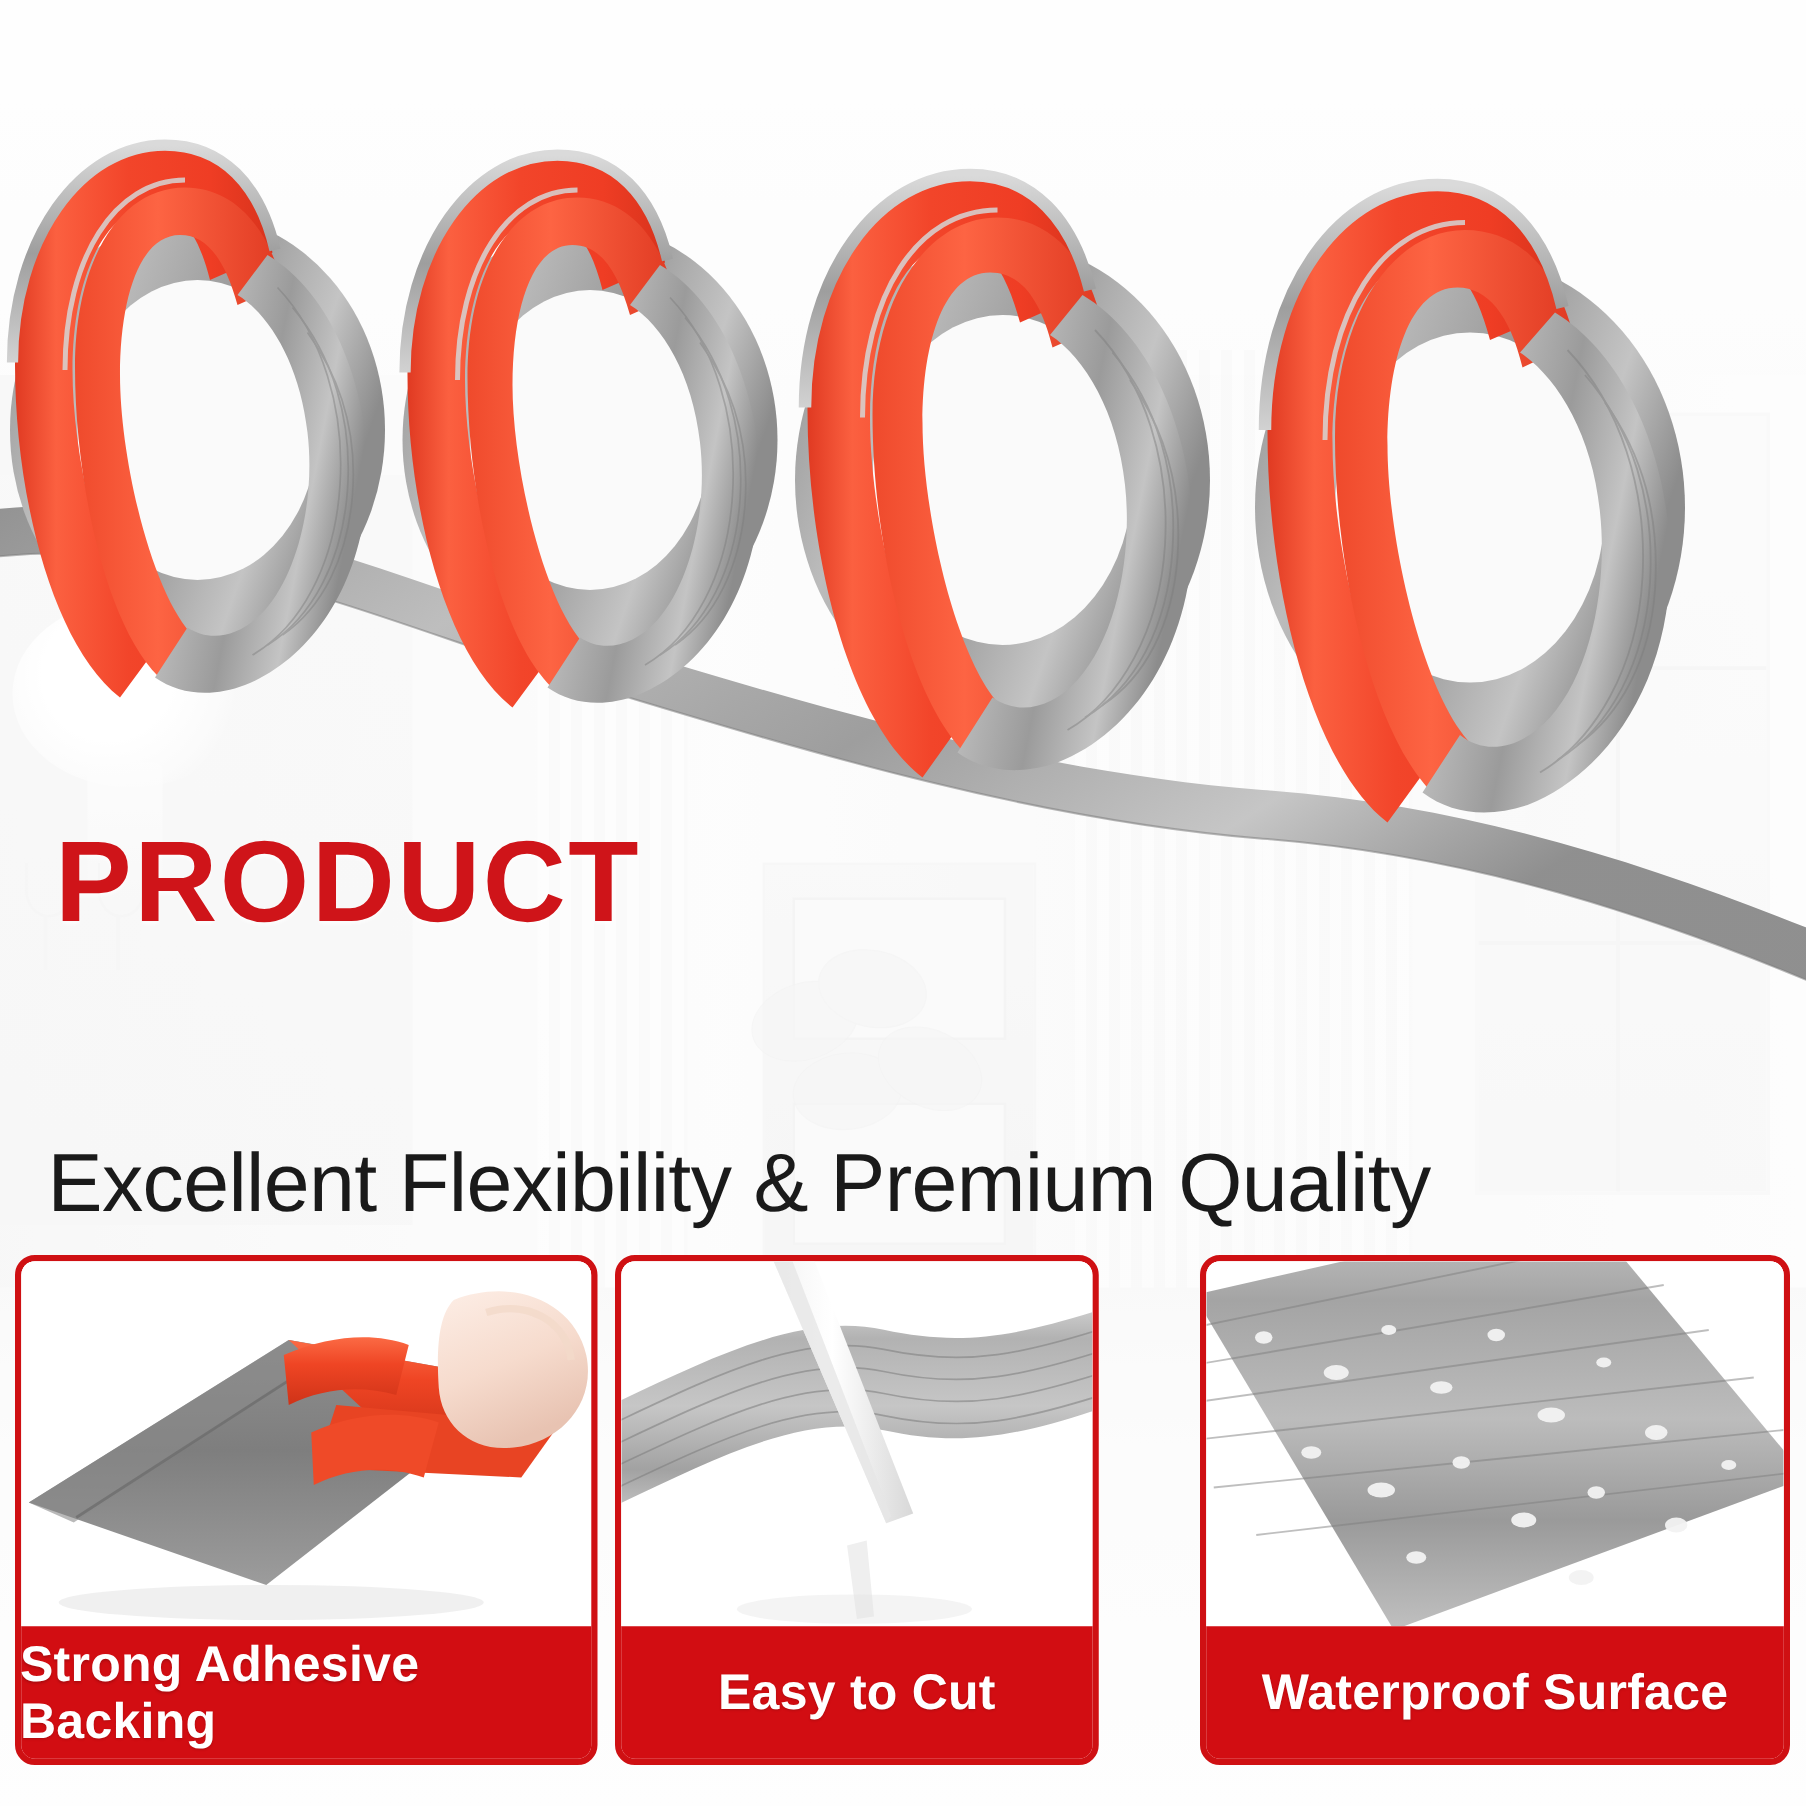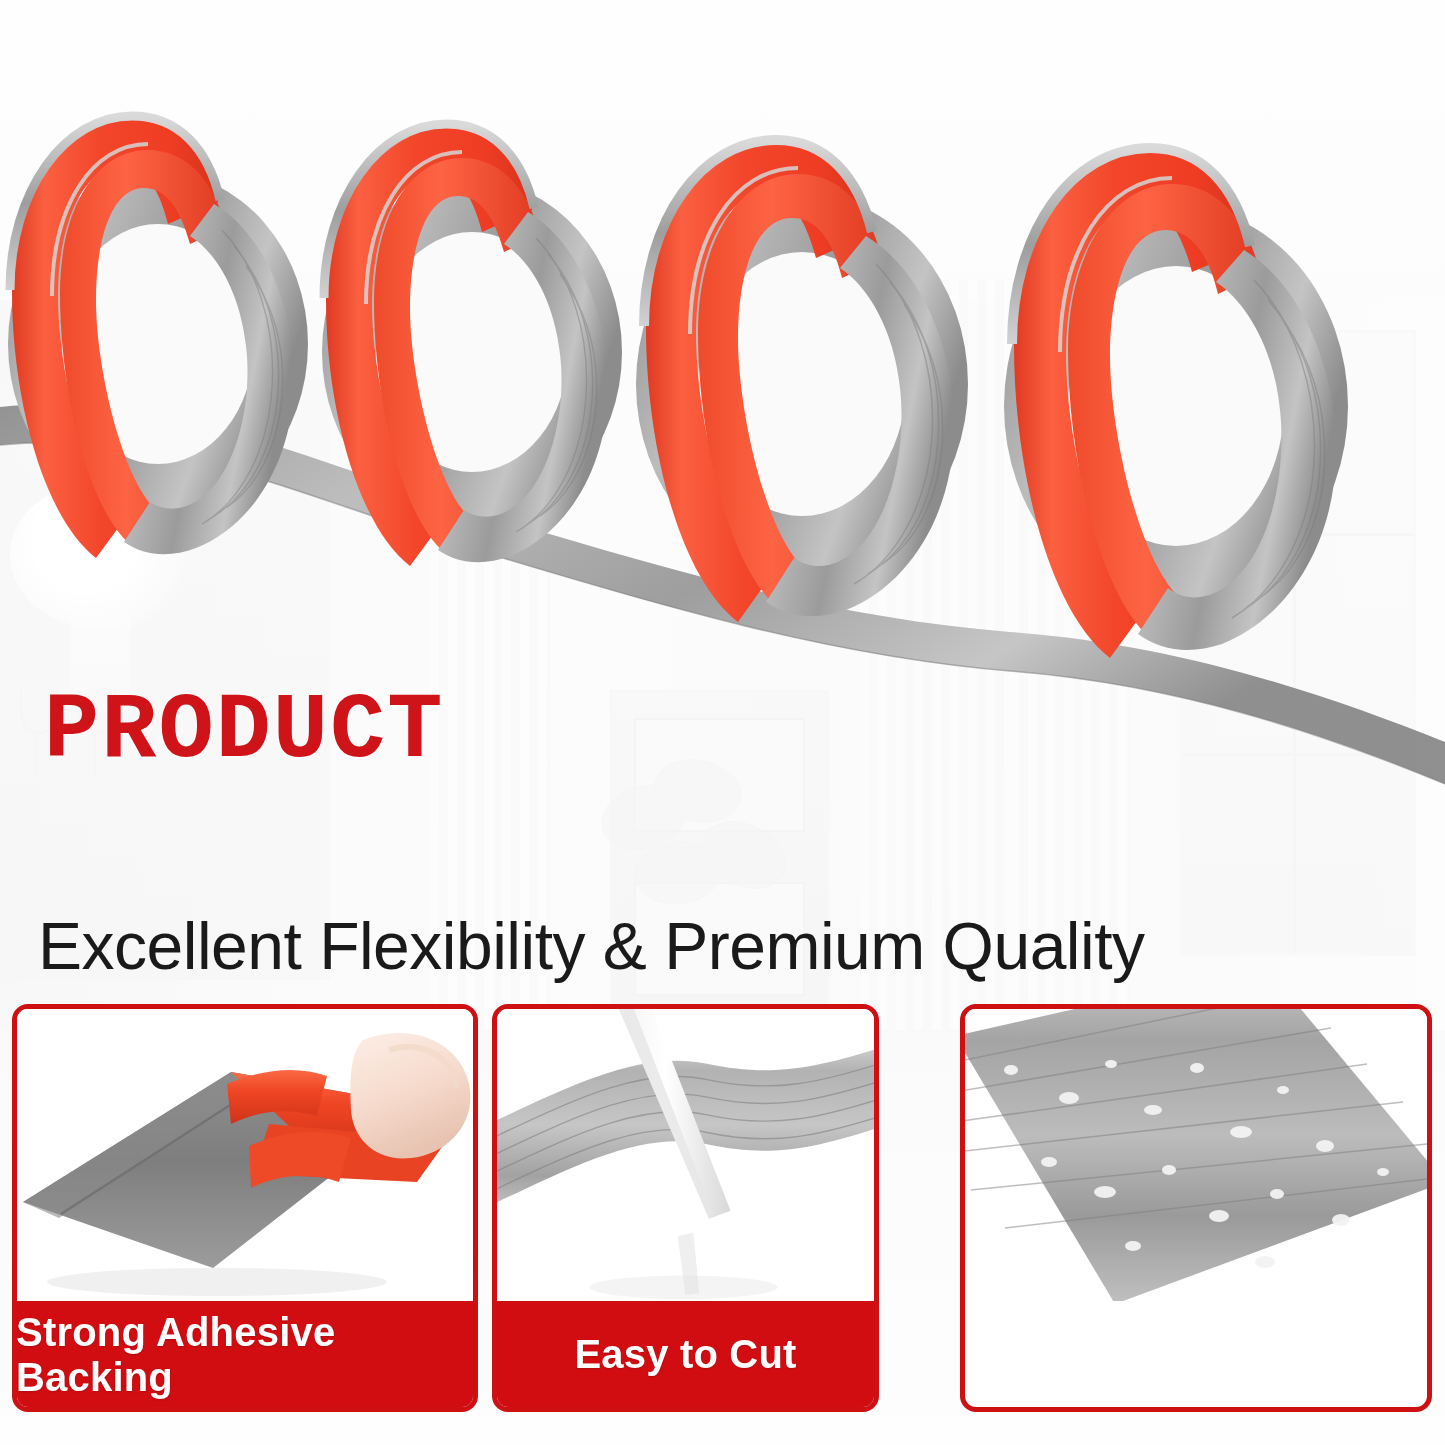--- a/index.html
+++ b/index.html
@@ -49,21 +49,21 @@
     border:2px solid #e6e6e6;border-top:none;border-radius:0 0 50% 50%;}
   .bg-glass:after{content:"";position:absolute;left:15px;top:42px;width:3px;height:44px;background:#e9e9e9;}
   .bg-floor{position:absolute;left:0;top:1030px;width:1445px;height:415px;
     background:linear-gradient(180deg,#f2f2f2 0%,#f8f8f8 30%,#fcfcfc 100%);}
   .bg-haze{position:absolute;inset:0;background:rgba(255,255,255,.55);}
 
   
   .coils{position:absolute;left:0;top:96px;width:1445px;height:700px;}
 
   
-  .headline{position:absolute;left:44px;top:688px;width:760px;font-family:Liberation Mono, monospace;}
+  .headline{position:absolute;left:44px;top:662px;width:760px;}
   .headline .line{
     color:#cf1419;font-weight:bold;font-size:92px;line-height:.96;
     letter-spacing:2px;
     text-shadow:0 2px 3px rgba(255,255,255,.65);
   }
   .subtitle{
     position:absolute;left:38px;top:908px;width:1120px;
     color:#1a1a1a;font-size:66px;letter-spacing:-.5px;white-space:nowrap;
   }
 
@@ -373,16 +373,17 @@
             <ellipse cx="204" cy="164" rx="7" ry="5"></ellipse>
             <ellipse cx="254" cy="210" rx="10" ry="6"></ellipse>
             <ellipse cx="312" cy="188" rx="7" ry="5"></ellipse>
             <ellipse cx="376" cy="214" rx="9" ry="6"></ellipse>
             <ellipse cx="418" cy="166" rx="6" ry="4"></ellipse>
             <ellipse cx="168" cy="240" rx="8" ry="5"></ellipse>
             <ellipse cx="300" cy="256" rx="10" ry="6"></ellipse>
           </g>
         </svg>
       </div>
+      <div class="caption">Waterproof Surface</div>
     </div>
 
   </div>
 </div>
 
 </body></html>

